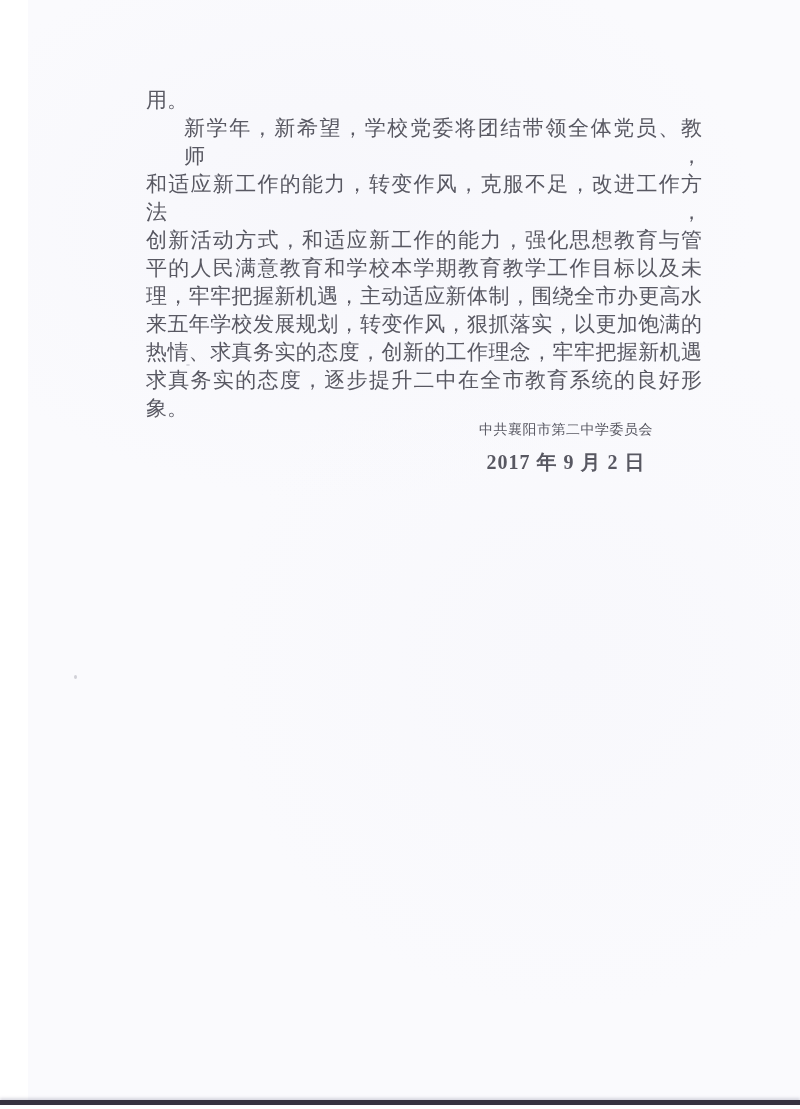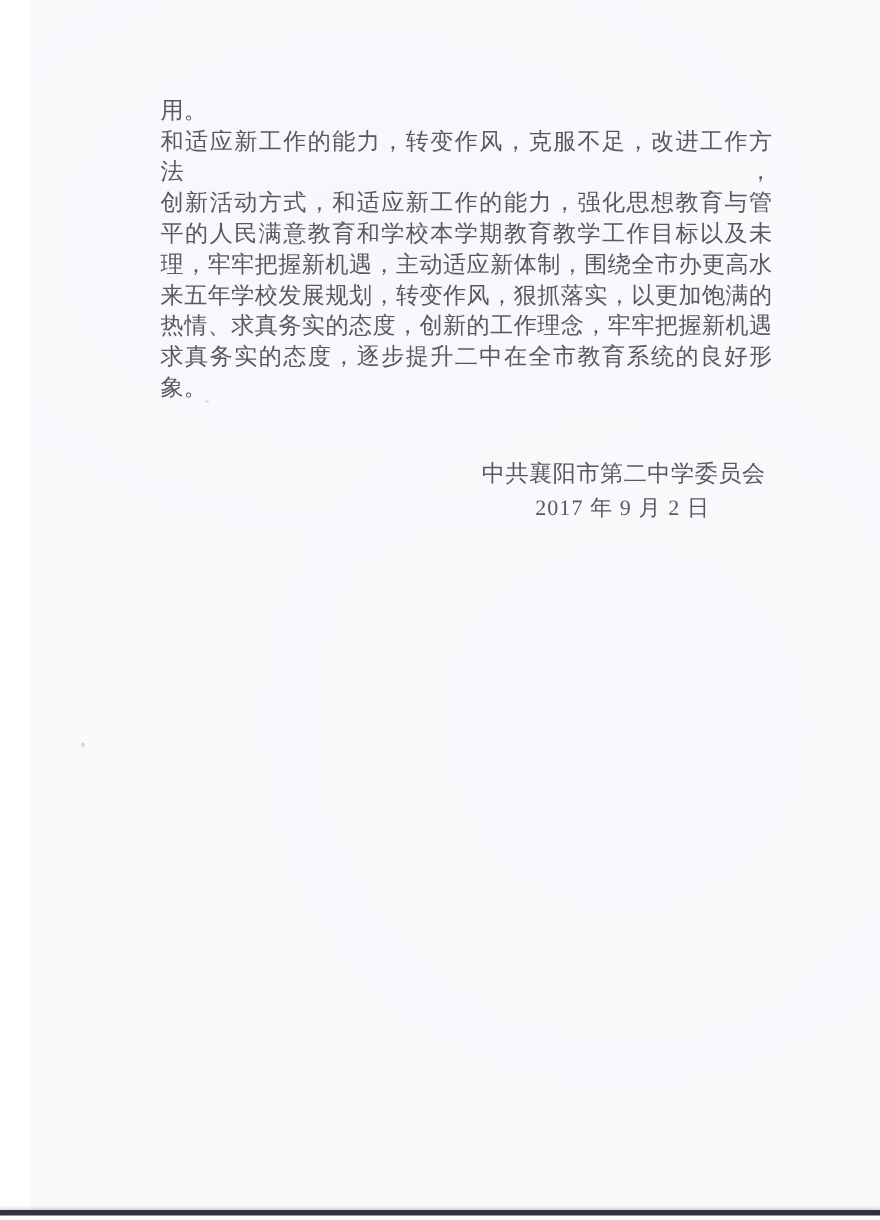--- a/index.html
+++ b/index.html
@@ -49,31 +49,32 @@
   
   .signature {
     position: absolute;
     left: 438px;
     top: 417px;
     width: 256px;
     text-align: center;
     color: var(--ink, #585862);
   }
   .signature .org {
-    font-size: 21px;
+    font-size: 14px;
     line-height: 26px;
     letter-spacing: 0.5px;
     white-space: nowrap;
   }
   .signature .date {
     margin-top: 7px;
     font-size: 20px;
     line-height: 25px;
     letter-spacing: 1px;
     white-space: nowrap;
+    font-weight: bold;
   }
   
   .scan-edge {
     position: absolute;
     left: 0;
     top: 1100px;
     width: 800px;
     height: 5px;
     background: var(--scan-edge, #37313f);
     box-shadow: 0 -2px 3px rgba(150, 145, 170, 0.35);
@@ -89,20 +90,21 @@
 </style>
 </head>
 <body>
 
 <div class="canvas">
 
   <div class="paper"></div>
 
   <div class="body-text">
     <div class="line">用。</div>
+    <div class="line full indent-first">新学年，新希望，学校党委将团结带领全体党员、教师，</div>
     <div class="line full">和适应新工作的能力，转变作风，克服不足，改进工作方法，</div>
     <div class="line full">创新活动方式，和适应新工作的能力，强化思想教育与管</div>
     <div class="line full">平的人民满意教育和学校本学期教育教学工作目标以及未</div>
     <div class="line full">理，牢牢把握新机遇，主动适应新体制，围绕全市办更高水</div>
     <div class="line full">来五年学校发展规划，转变作风，狠抓落实，以更加饱满的</div>
     <div class="line full">热情、求真务实的态度，创新的工作理念，牢牢把握新机遇</div>
     <div class="line full">求真务实的态度，逐步提升二中在全市教育系统的良好形</div>
     <div class="line">象。</div>
   </div>
 

